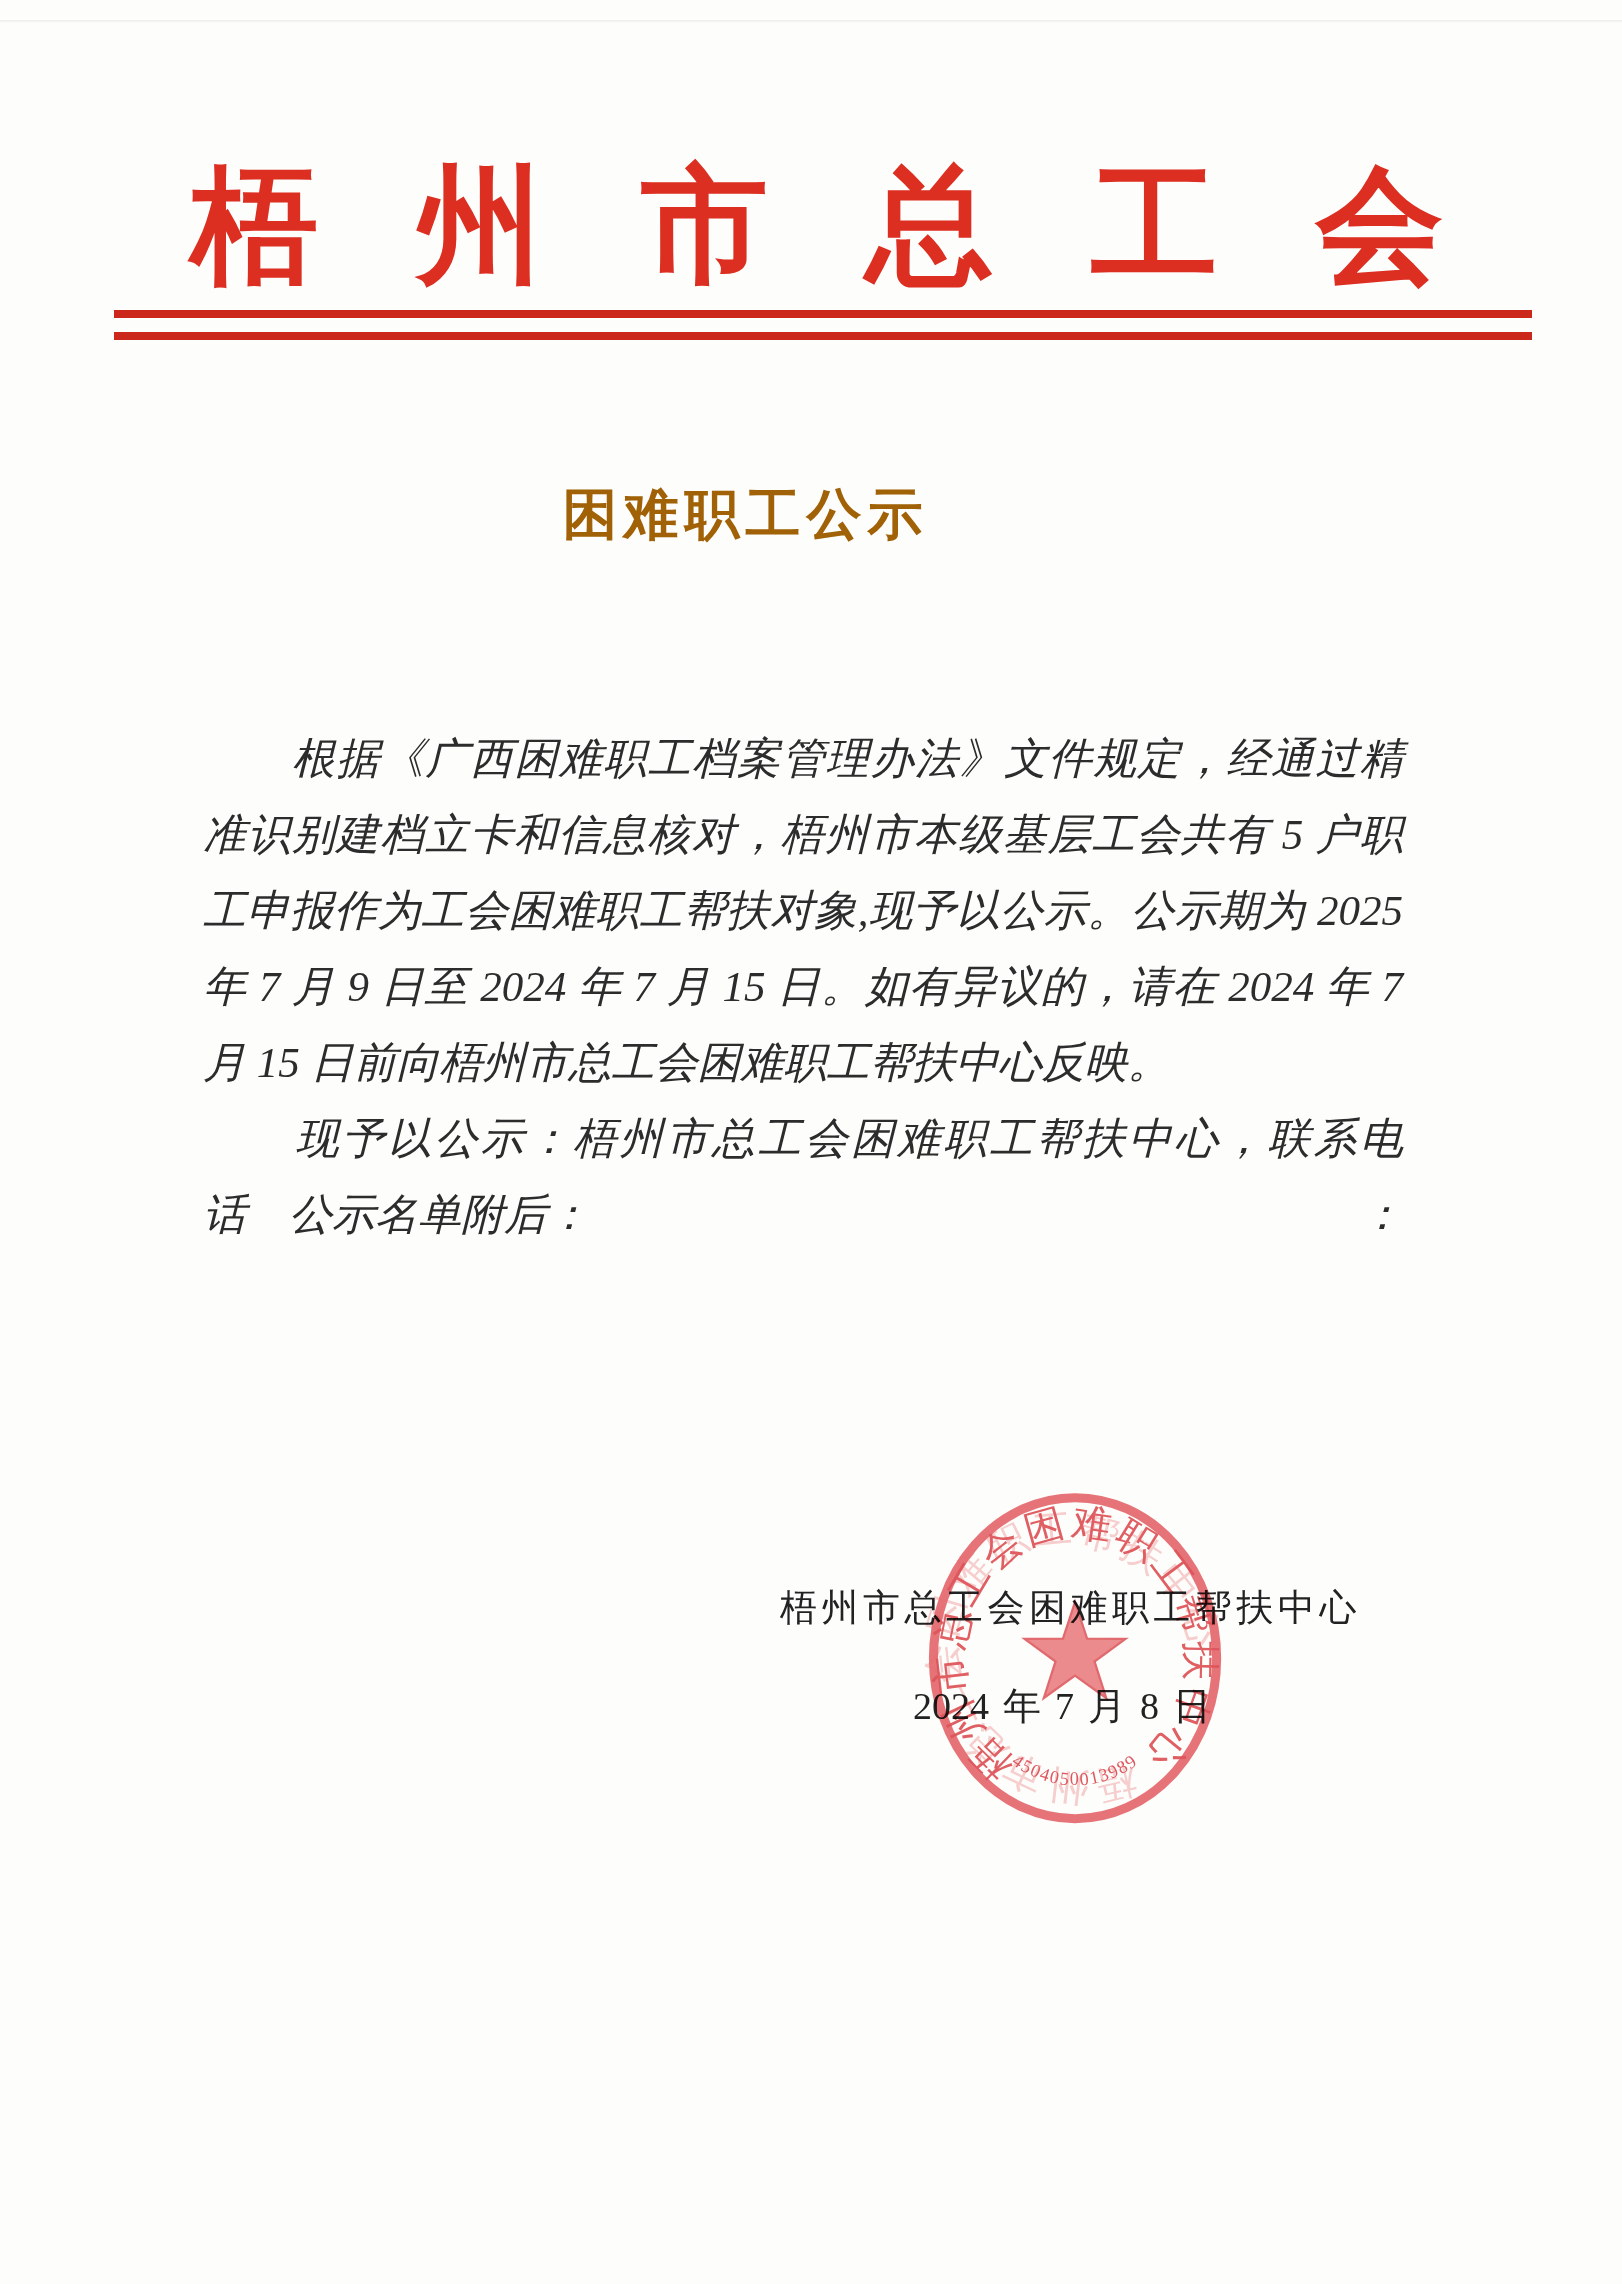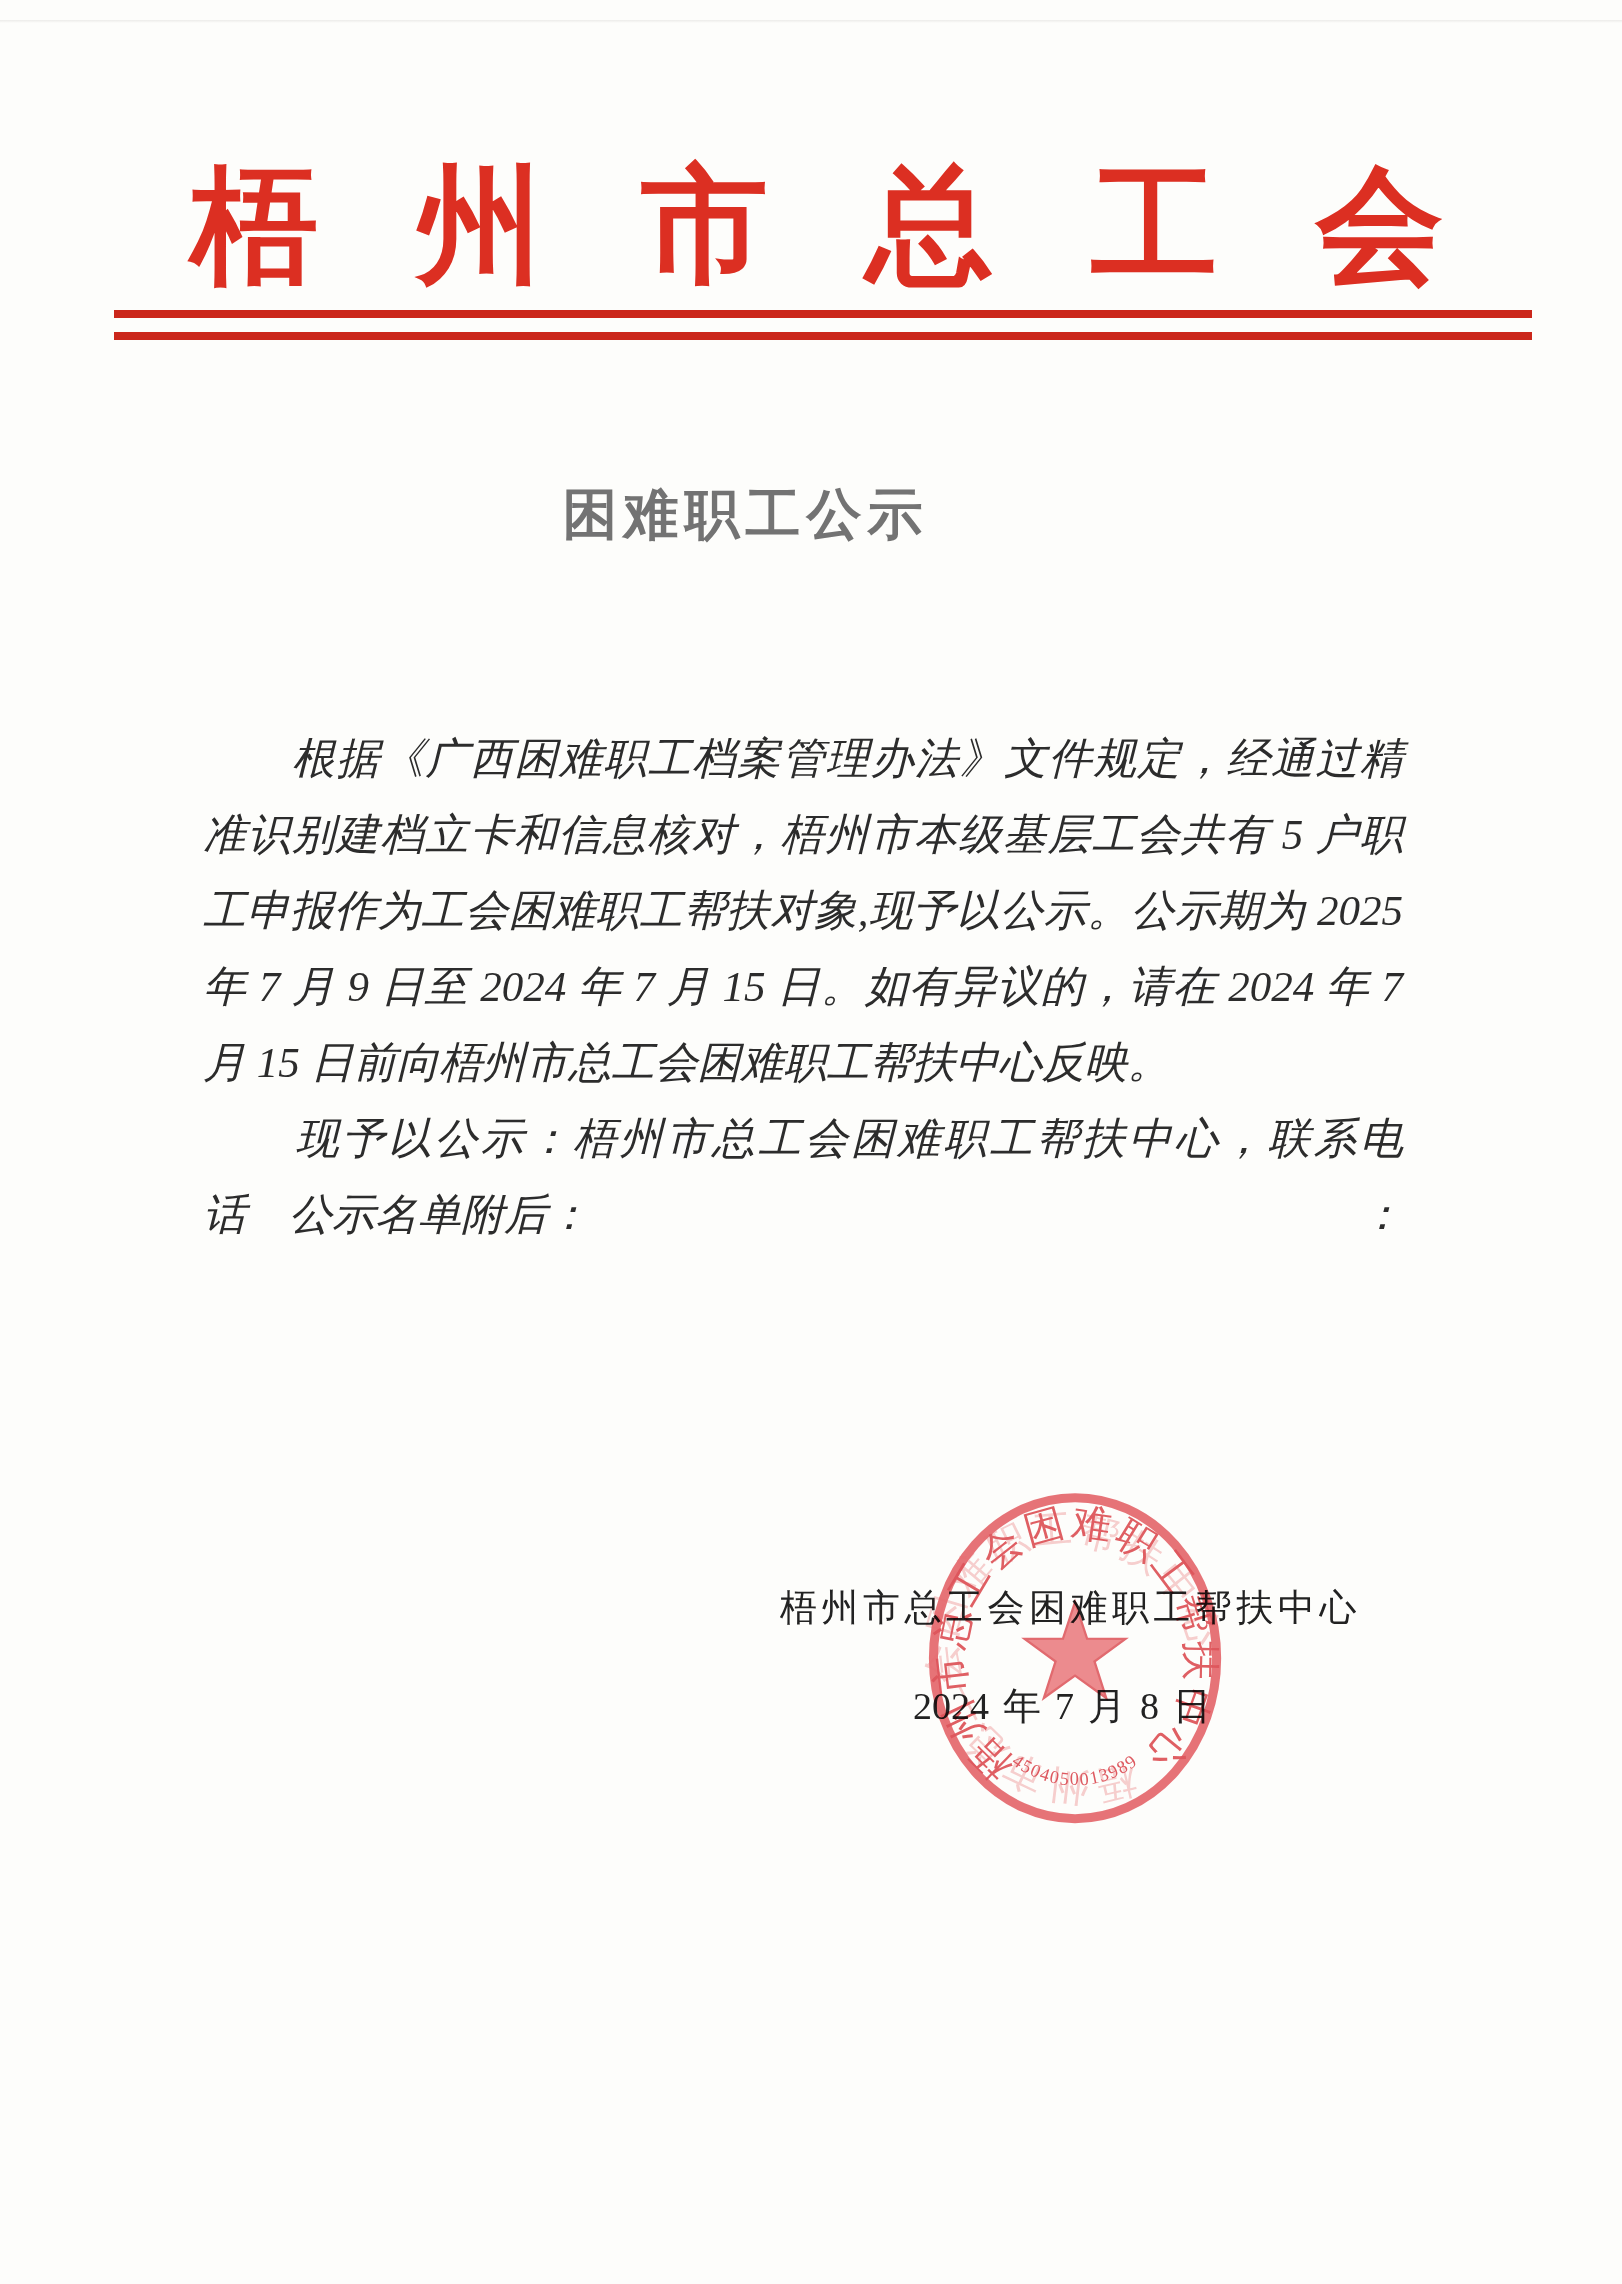--- a/index.html
+++ b/index.html
@@ -29,21 +29,21 @@
   .rule-top{top:310px;}
   .rule-bottom{top:332px;}
   
   .doc-title{
     position:absolute;left:0;top:480px;width:1491px;
     text-align:center;
     font-family:"Liberation Sans","DejaVu Sans",sans-serif;
     font-weight:900;
     font-size:55px;line-height:68px;
     letter-spacing:6px;
-    color:#737373;
+    color:#a16207;
   }
   
   .body-block{
     position:absolute;left:203px;top:721px;width:1200px;
     font-size:43px;color:#2c2c2c;font-style:italic;
   }
   .bline{
     width:1200px;height:76px;line-height:76px;
     white-space:nowrap;
   }

